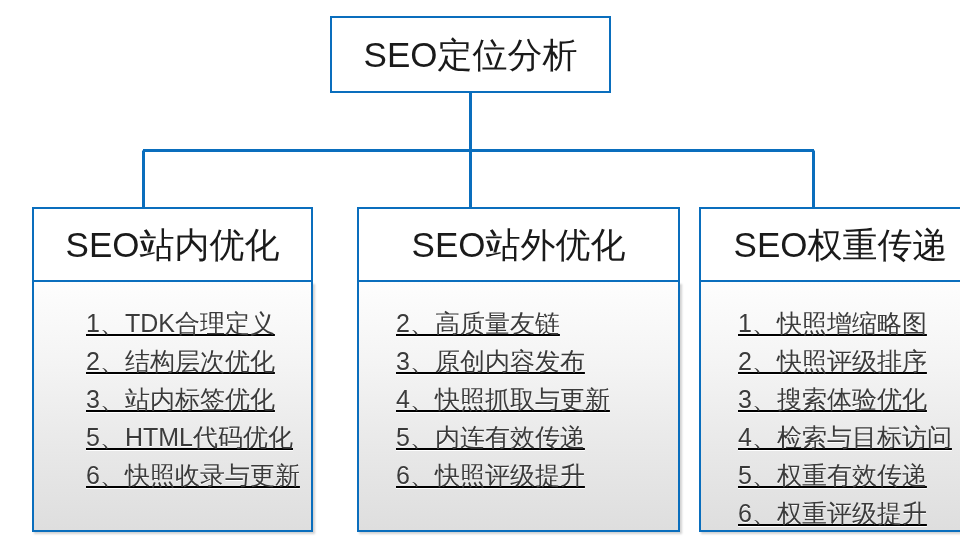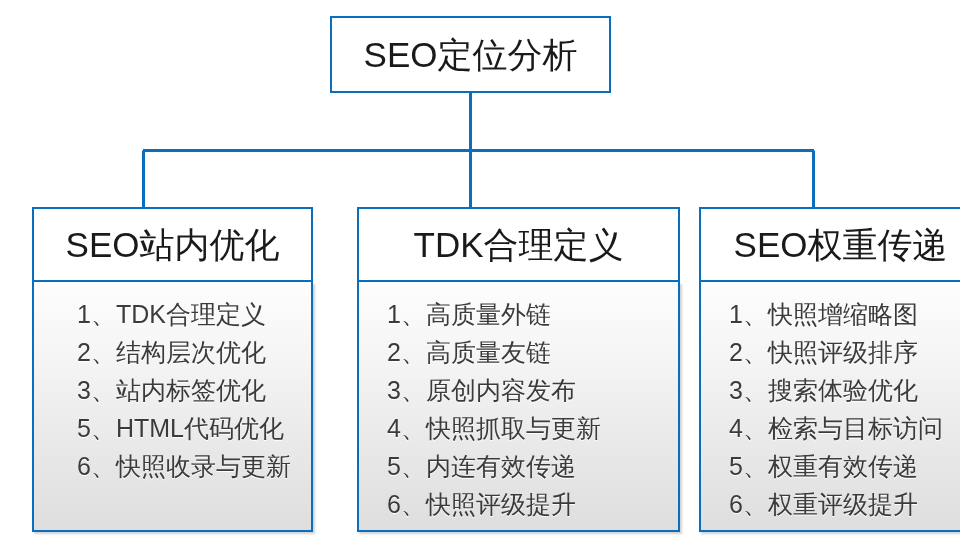--- a/index.html
+++ b/index.html
@@ -76,22 +76,23 @@
     box-sizing: border-box;
     border: 2px solid #0a6ebd;
     border-top: none;
     background: linear-gradient(to bottom, #fdfdfd 0%, #f5f5f5 30%, #e9e9e9 65%, #dedede 100%);
     height: 250px;
     padding-top: 10px;
     box-shadow: 2px 2px 2px rgba(0,0,0,0.18);
   }
   .item-list {
     list-style: none;
-    margin: 3px;
+    margin: 12px;
     padding: 0;
+    text-decoration: underline;
   }
   .item-list li {
     font-size: 25px;
     line-height: 38px;
     color: #3b3b3b;
     white-space: nowrap;
     text-shadow: 0 1px 0 #ffffff;
   }
 
   
@@ -135,25 +136,24 @@
         <li>2、结构层次优化</li>
         <li>3、站内标签优化</li>
         <li>5、HTML代码优化</li>
         <li>6、快照收录与更新</li>
       </ul>
     </div>
   </div>
 
   <div class="column col-2">
     <div class="col-head">
-      <span class="head-text">TDK合理定义</span>
+      <span class="head-text">SEO站外优化</span>
     </div>
     <div class="col-body">
       <ul class="item-list">
-        <li>1、高质量外链</li>
         <li>2、高质量友链</li>
         <li>3、原创内容发布</li>
         <li>4、快照抓取与更新</li>
         <li>5、内连有效传递</li>
         <li>6、快照评级提升</li>
       </ul>
     </div>
   </div>
 
   <div class="column col-3">

